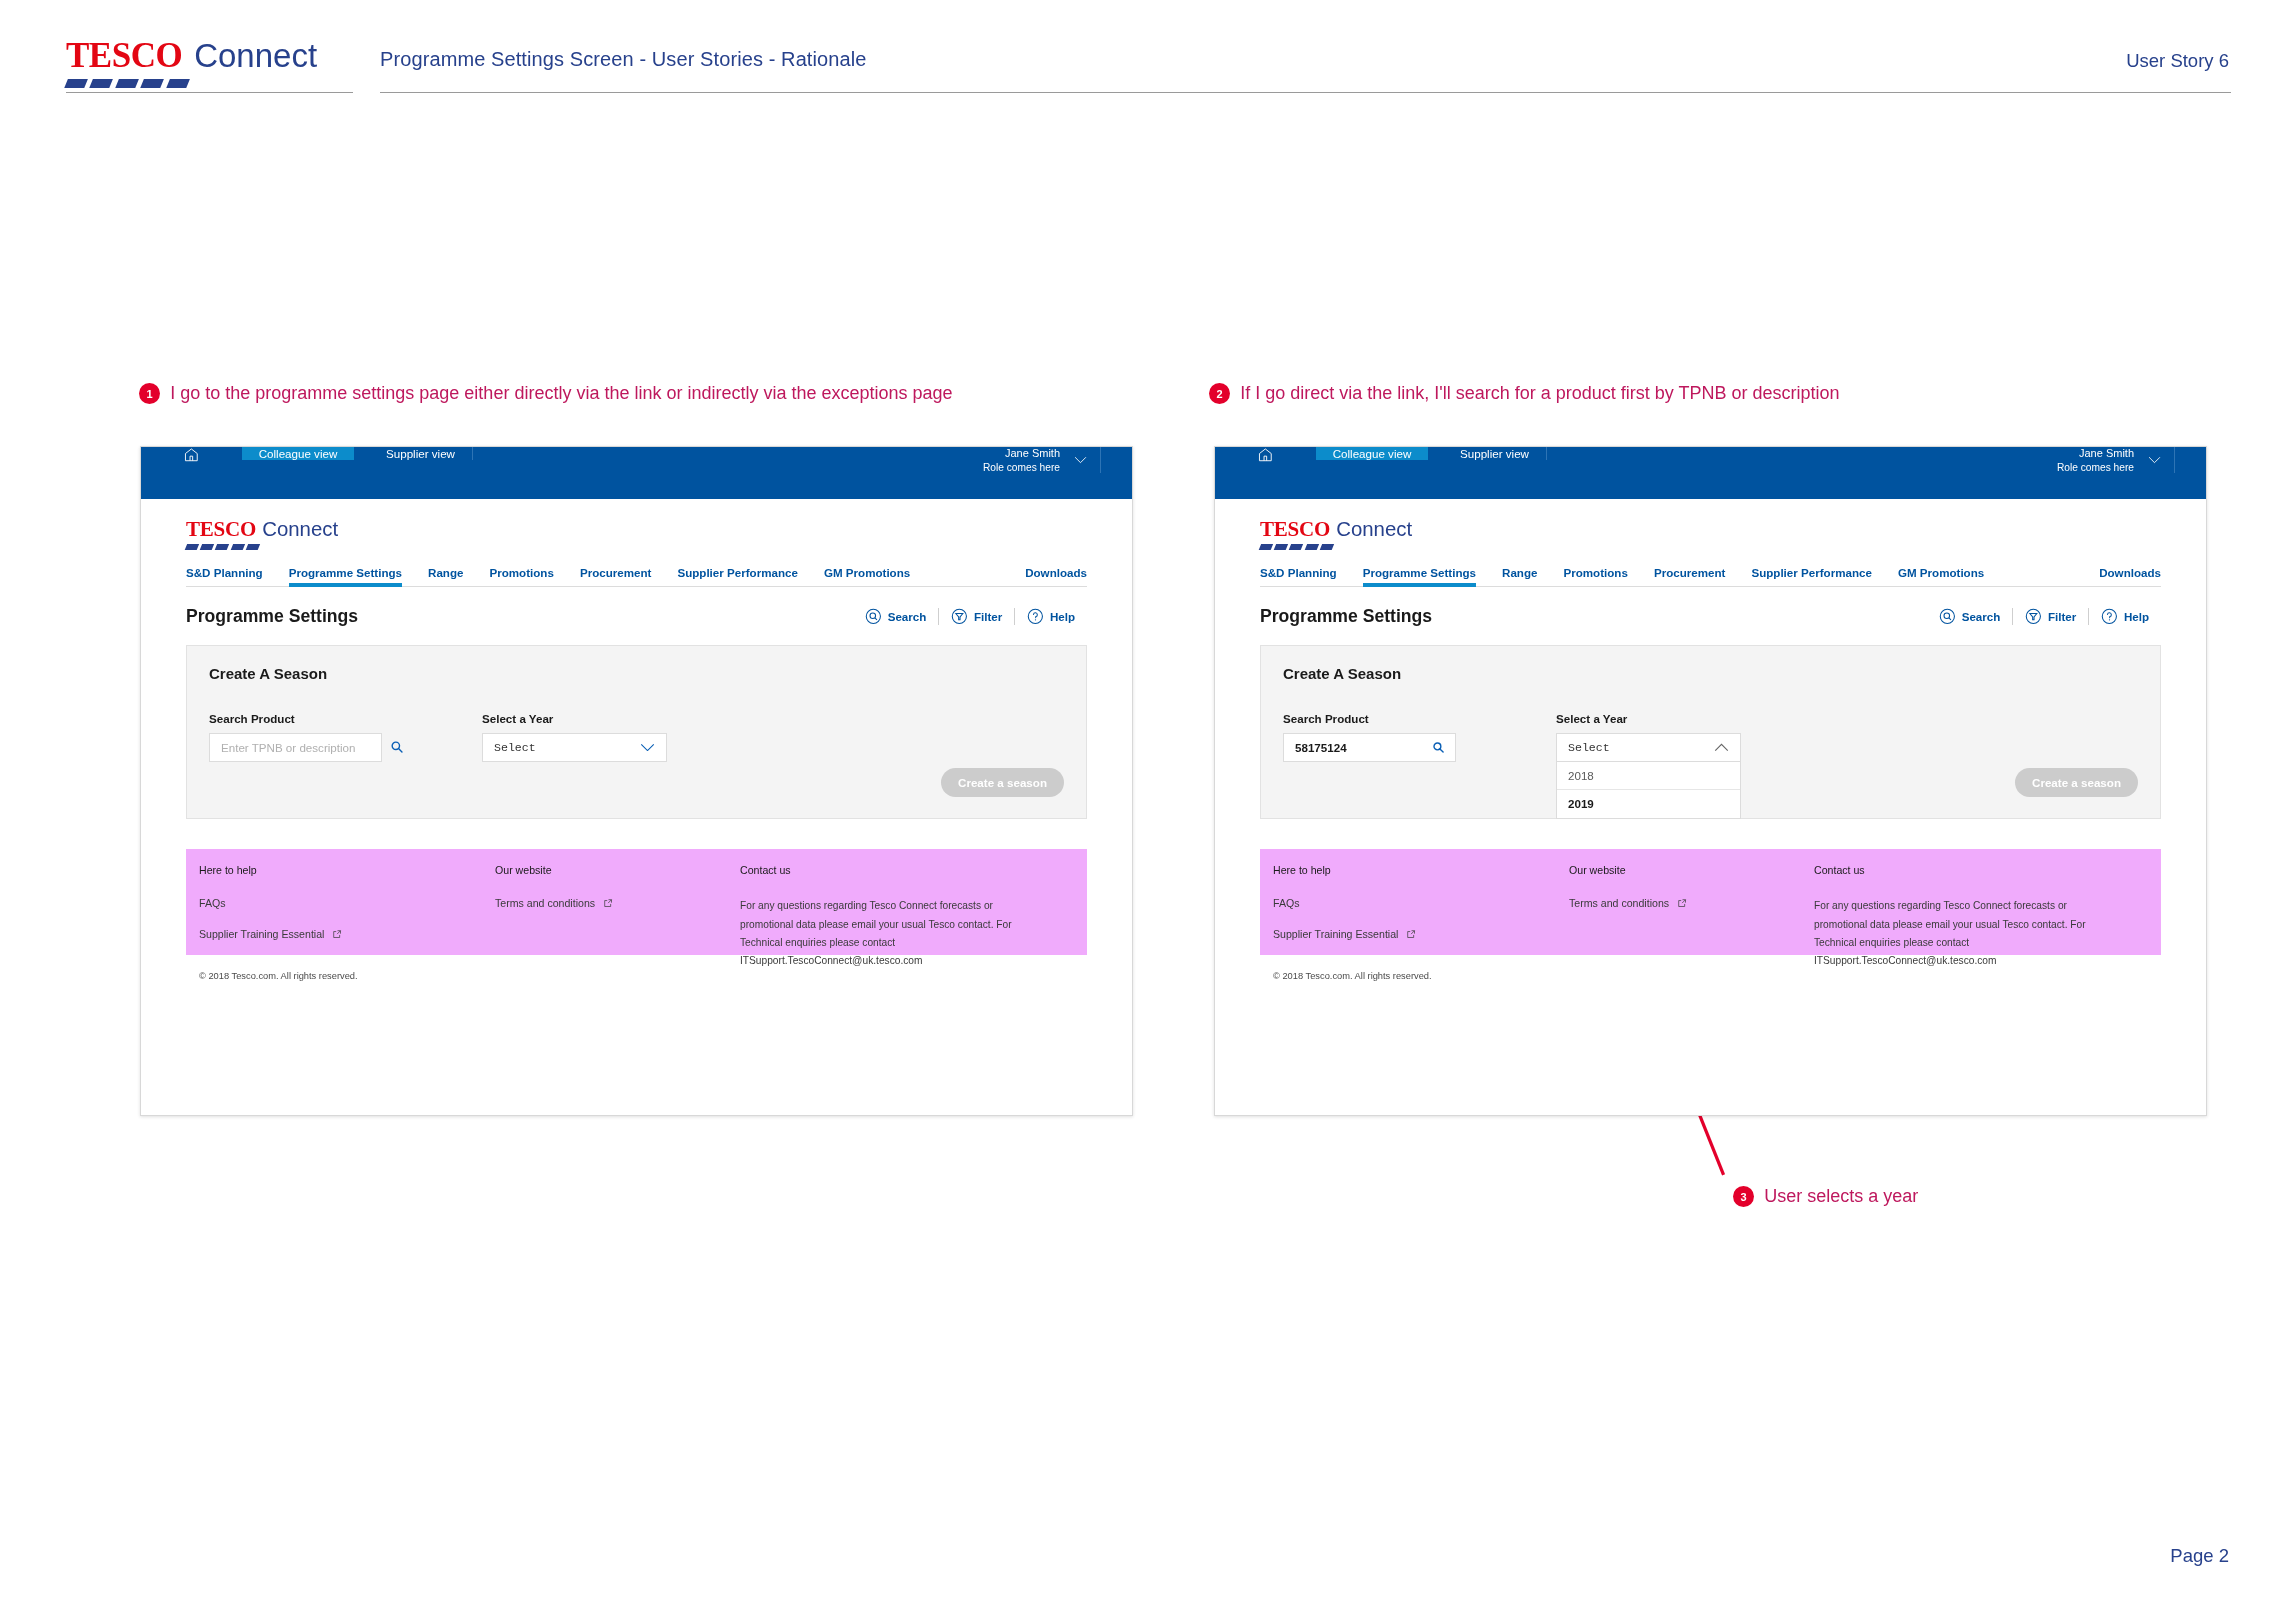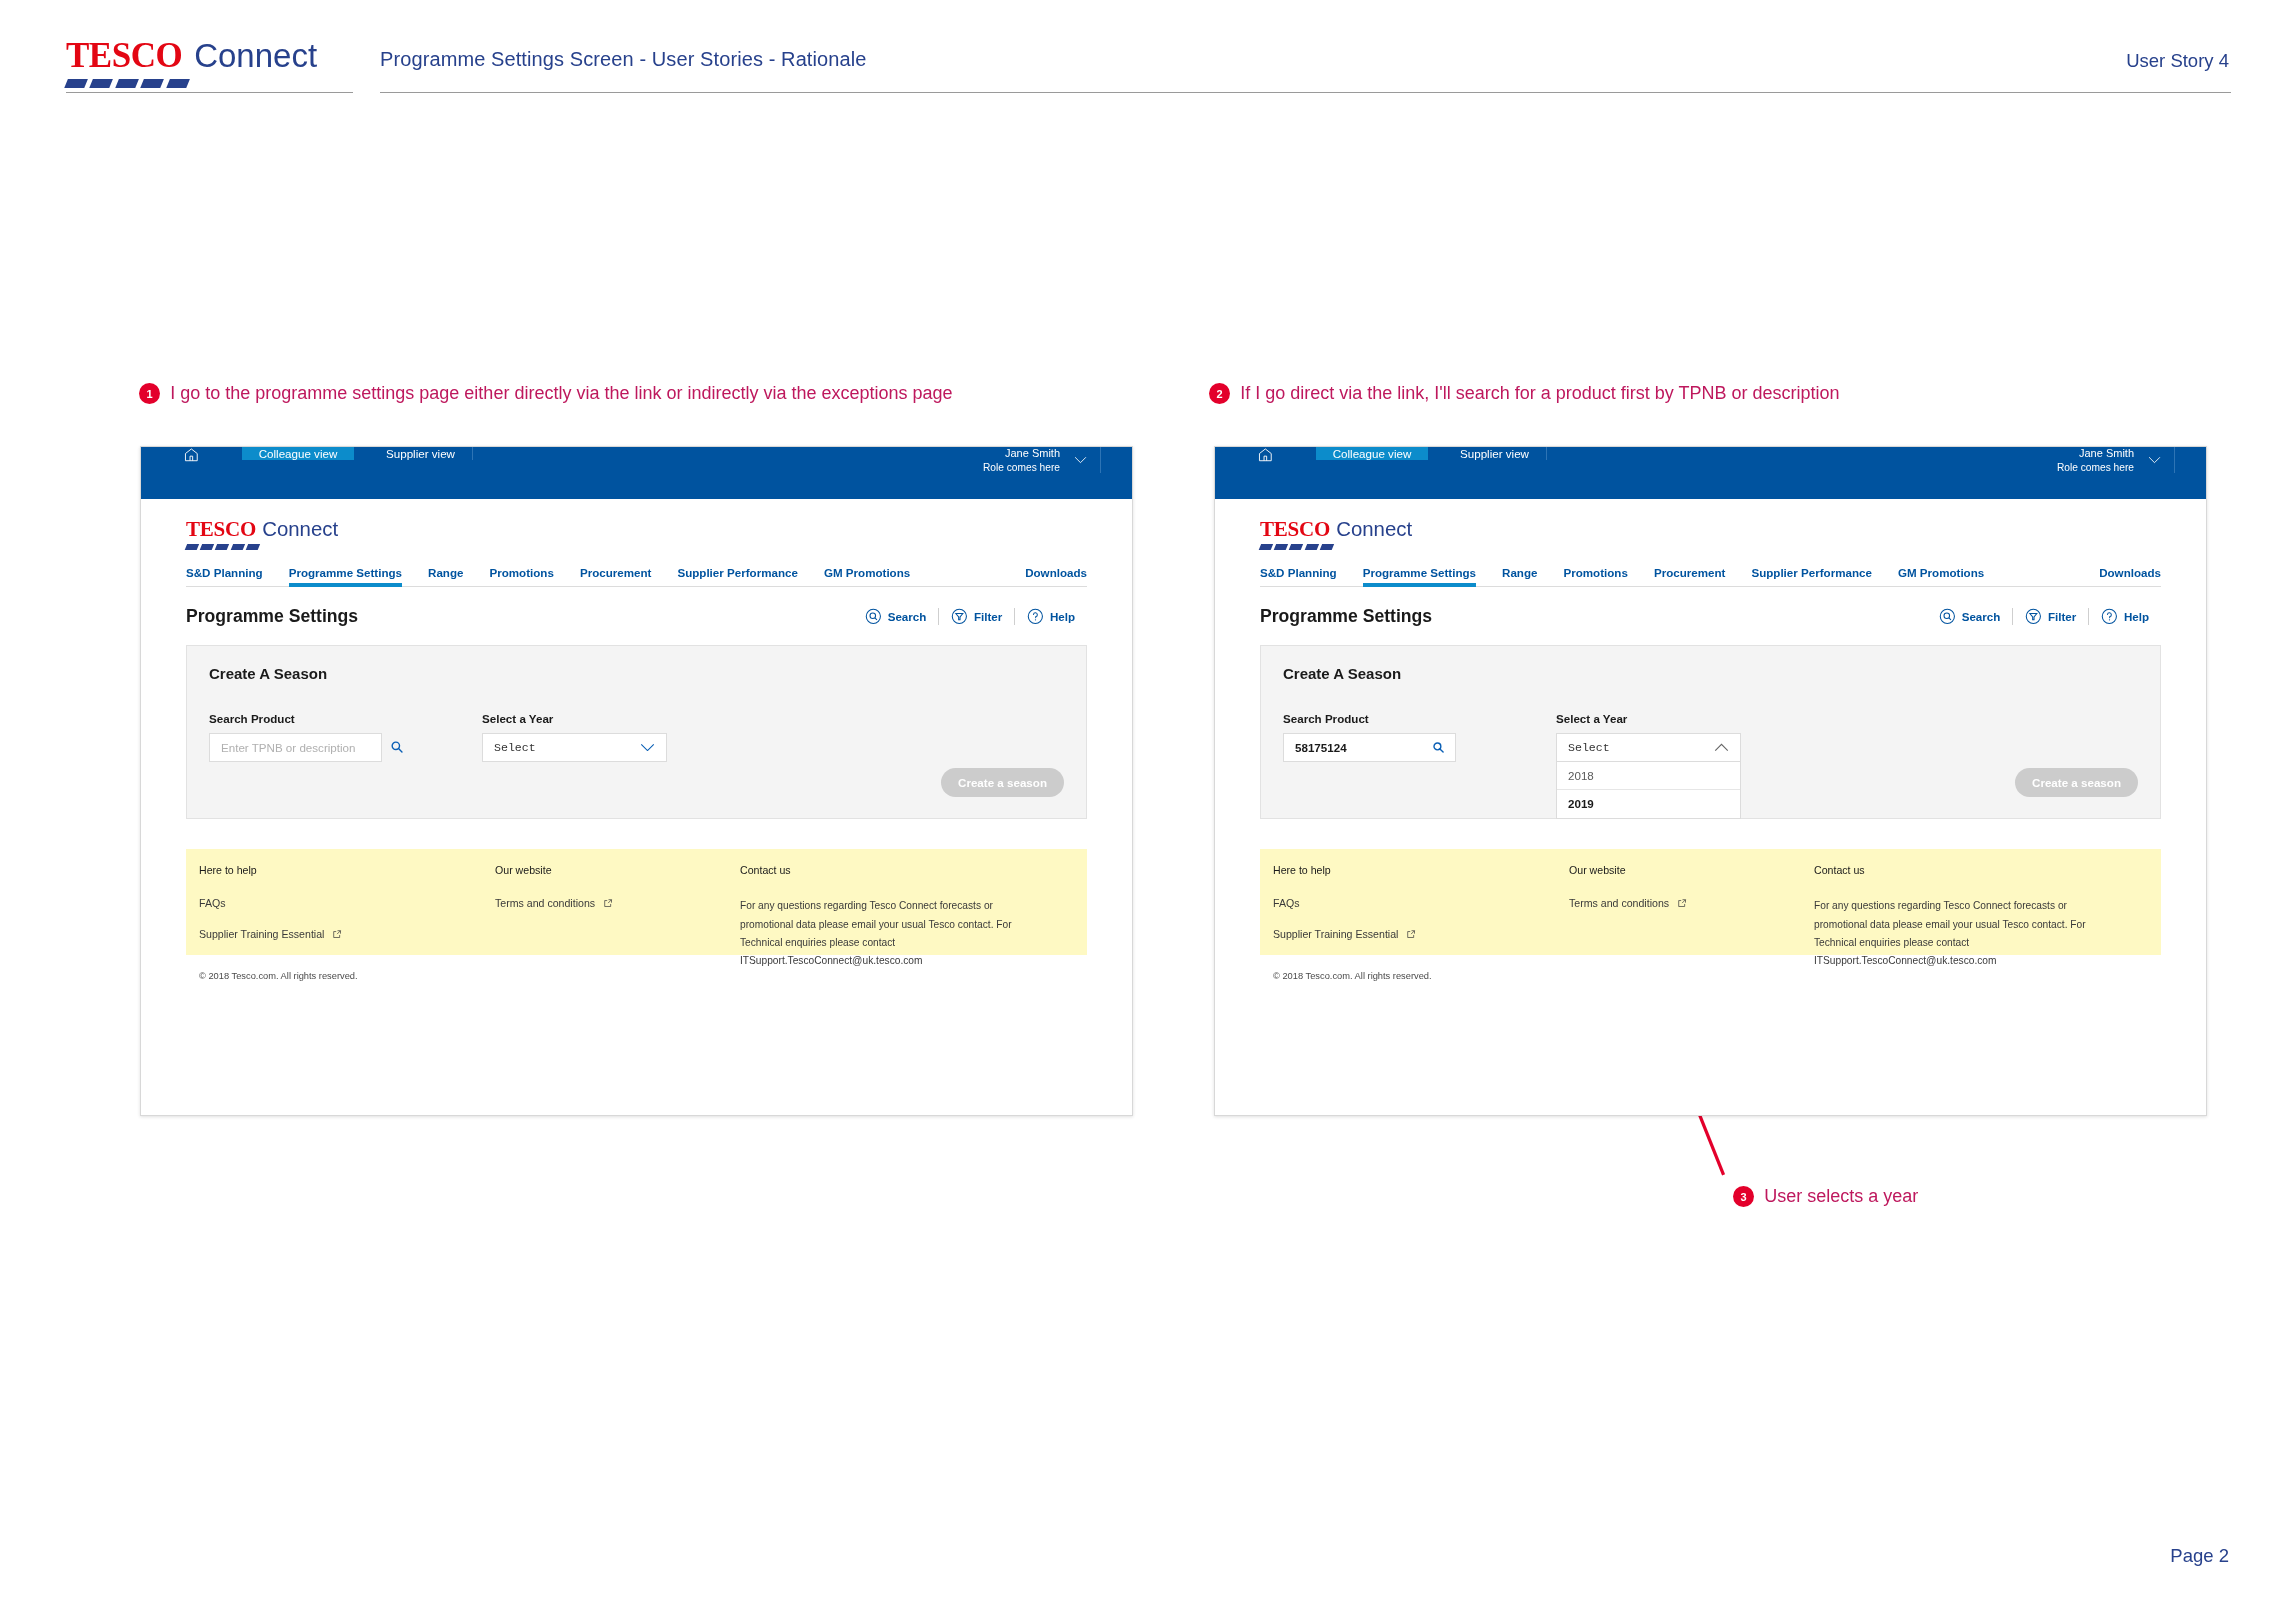--- a/index.html
+++ b/index.html
@@ -197,21 +197,21 @@
     position: absolute; right: 22px; bottom: 21px;
     width: 123px; height: 29px; border-radius: 15px;
     background: #cccccc; color: #ffffff;
     font-size: 11.6px; font-weight: bold;
     display: flex; align-items: center; justify-content: center;
   }
 
   
   .site-footer {
     margin: 30.5px 45px 0 45px;
-    background: #fef9c3; height: 106px;
+    background: #f0abfc; height: 106px;
     position: relative;
   }
   .foot-col { position: absolute; top: 15.3px; }
   .foot-col-1 { left: 13px; }
   .foot-col-2 { left: 309px; }
   .foot-col-3 { left: 554px; width: 305px; }
   .foot-head { font-size: 10.6px; color: #1a1a1a; margin-bottom: 21px; }
   .foot-link { font-size: 10.6px; color: #3a3a3a; display: flex; align-items: center; gap: 7.4px; margin-bottom: 18.5px; }
   .ext-icon { width: 10.2px; height: 10.2px; }
   .foot-para { font-size: 10.2px; color: #3a3a3a; line-height: 1.78; }
@@ -239,21 +239,21 @@
       <i></i>
         <i></i>
         <i></i>
         <i></i>
         <i></i>
     </div>
   </div>
   <div class="logo-underline"></div>
   <div class="header-title">Programme Settings Screen - User Stories - Rationale</div>
   <div class="header-title-underline"></div>
-  <div class="header-story">User Story 4</div>
+  <div class="header-story">User Story 6</div>
 </div>
 
 <div class="callout" id="callout-1">
   <div class="callout-badge">1</div>
   <div class="callout-text">I go to the programme settings page either directly via the link or indirectly via the exceptions page</div>
 </div>
 <div class="callout" id="callout-2">
   <div class="callout-badge">2</div>
   <div class="callout-text">If I go direct via the link, I'll search for a product first by TPNB or description</div>
 </div>

